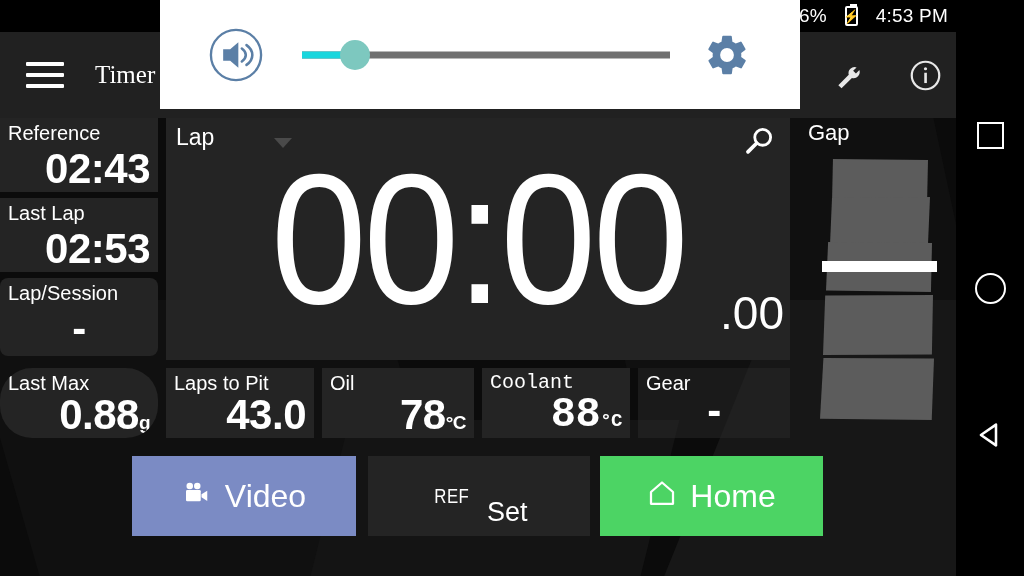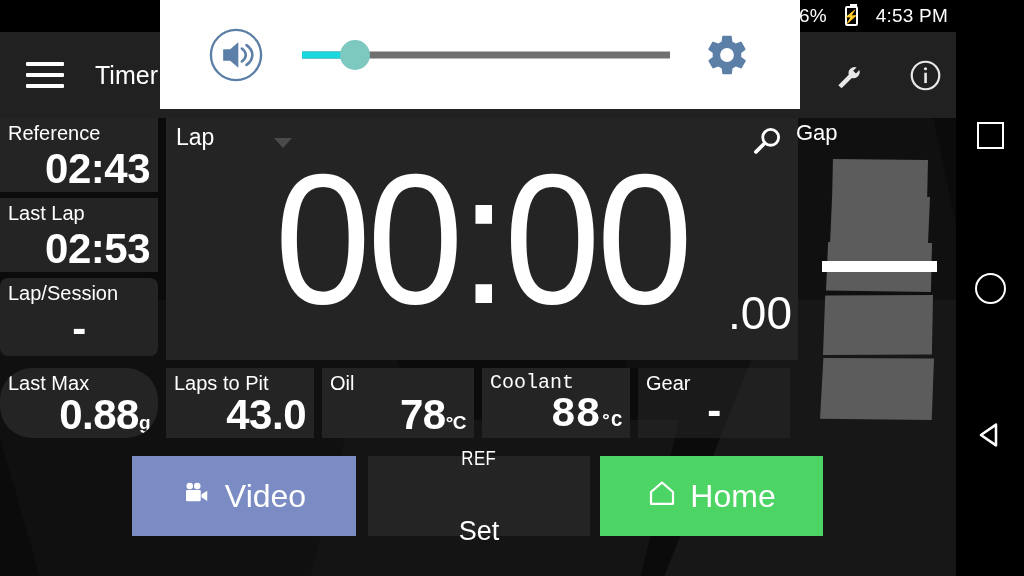--- a/index.html
+++ b/index.html
@@ -111,20 +111,21 @@
     background: #ffffff;
     border-radius: 1px;
   }
   .appbar-title {
     position: absolute;
     left: 95px;
     top: 50%;
     transform: translateY(-50%);
     color: #ffffff;
     font-size: 25px;
+    font-family: Liberation Serif, serif;
   }
   .appbar-right {
     position: absolute;
     right: 14px;
     top: 0;
     height: 86px;
     display: flex;
     align-items: center;
     gap: 42px;
   }
@@ -260,21 +261,20 @@
 
   
   #timer-panel {
     position: absolute;
     left: 166px;
     top: 0;
     width: 624px;
     height: 242px;
     background: #242424;
     overflow: hidden;
-    padding-left: 8px;
   }
   .timer-head {
     position: absolute;
     left: 0; top: 0;
     width: 100%;
     height: 44px;
   }
   .timer-mode {
     position: absolute;
     left: 10px;
@@ -326,21 +326,21 @@
   
   #gap-panel {
     position: absolute;
     left: 796px;
     top: 0;
     width: 160px;
     height: 330px;
   }
   .gap-label {
     position: absolute;
-    left: 0;
+    left: 12px;
     top: 2px;
     font-size: 22px;
     color: #ffffff;
   }
   .gap-seg {
     position: absolute;
     background: #5c5c5c;
   }
   .gap-marker {
     position: absolute;
@@ -362,21 +362,21 @@
     height: 80px;
     display: flex;
     align-items: center;
     justify-content: center;
     gap: 13px;
     color: #ffffff;
     font-size: 28px;
     box-sizing: border-box;
   }
   #btn-video { left: 132px; width: 224px; background: #7b8bc4; }
-  #btn-refset { left: 368px; width: 222px; background: #242424; flex-direction: column; }
+  #btn-refset { left: 368px; width: 222px; background: #242424; }
   #btn-home  { left: 600px; width: 223px; background: #4cd464; }
   .btn .reftag {
     font-size: 21px;
     font-family: "Liberation Sans Narrow", "Liberation Sans", sans-serif;
     letter-spacing: 0.5px;
     transform: scaleX(0.8);
   }
   .btn .btxt { font-size: 32px; }
   .btn .btxt.bold { font-weight: normal; font-size: 27px; margin-top: 33px; }
 

